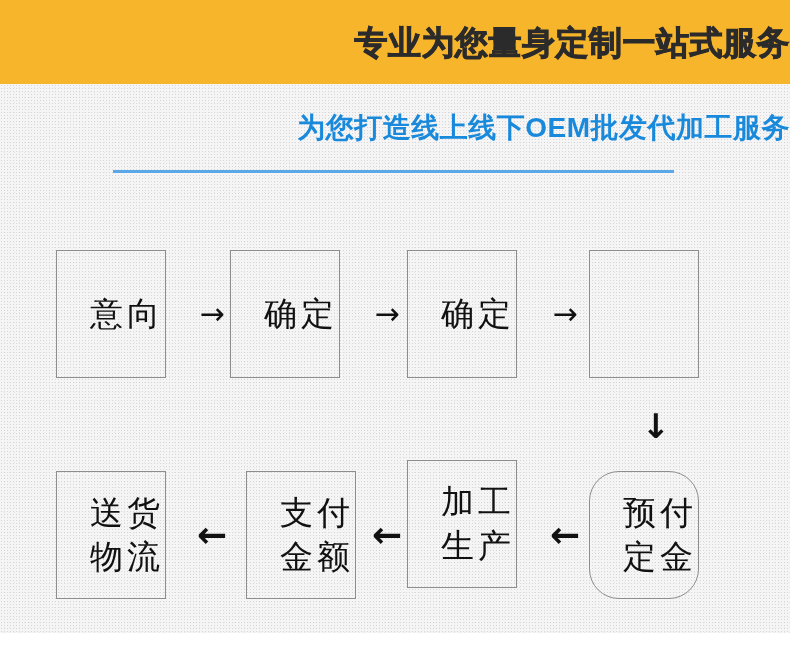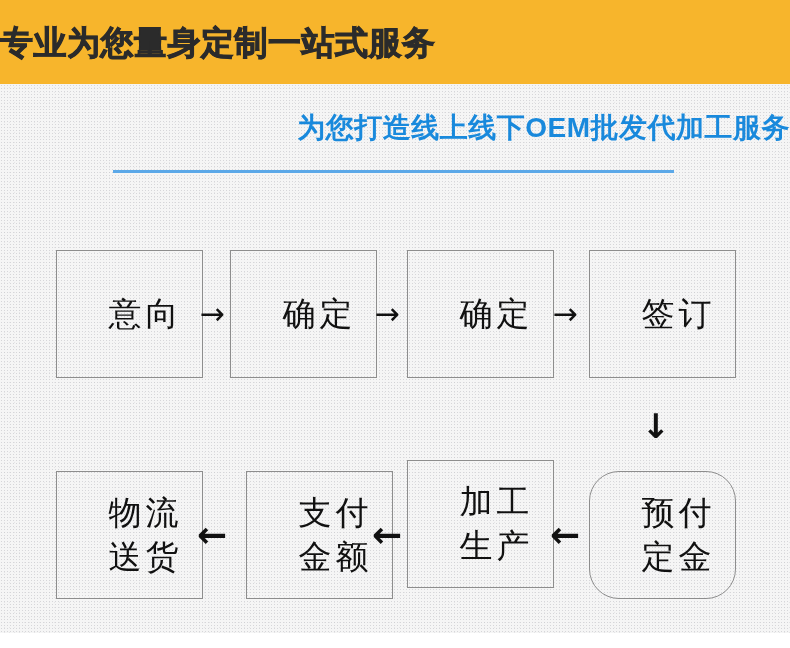--- a/index.html
+++ b/index.html
@@ -40,21 +40,21 @@
   
   .header-band {
     position: absolute;
     left: 0;
     top: 0;
     width: 790px;
     height: 84px;
     background: #f7b52c;
     display: flex;
     align-items: center;
-    justify-content: flex-start;
+    justify-content: flex-end;
   }
   .header-title {
     font-size: 33px;
     font-weight: 700;
     color: #2b2b2b;
     letter-spacing: 0.5px;
     line-height: 1;
     white-space: nowrap;
     -webkit-text-stroke: 0.9px #2b2b2b;
   }
@@ -81,21 +81,21 @@
     left: 113px;
     top: 58px;
     width: 561px;
     height: 3px;
     background: #5ba8e8;
   }
 
   
   .flow-box {
     position: absolute;
-    width: 147px;
+    width: 110px;
     height: 128px;
     box-sizing: border-box;
     border: 1px solid #8d8d8d;
     background: transparent;
     display: flex;
     flex-direction: column;
     align-items: center;
     justify-content: center;
     padding-left: 28px;
   }
@@ -199,30 +199,29 @@
 
   <div class="flow-box box-r1c3">
     <div class="flow-line">确定</div>
   </div>
 
   <div class="arrow-h arrow-right-3">
     <span>→</span>
   </div>
 
   <div class="flow-box box-r1c4">
-    <div class="flow-line">签订</div>
   </div>
 
   <div class="arrow-down">
     <span>↓</span>
   </div>
 
   <div class="flow-box box-r2c1">
+    <div class="flow-line">送货</div>
     <div class="flow-line">物流</div>
-    <div class="flow-line">送货</div>
   </div>
 
   <div class="arrow-h arrow-left-1">
     <span>←</span>
   </div>
 
   <div class="flow-box box-r2c2">
     <div class="flow-line">支付</div>
     <div class="flow-line">金额</div>
   </div>

